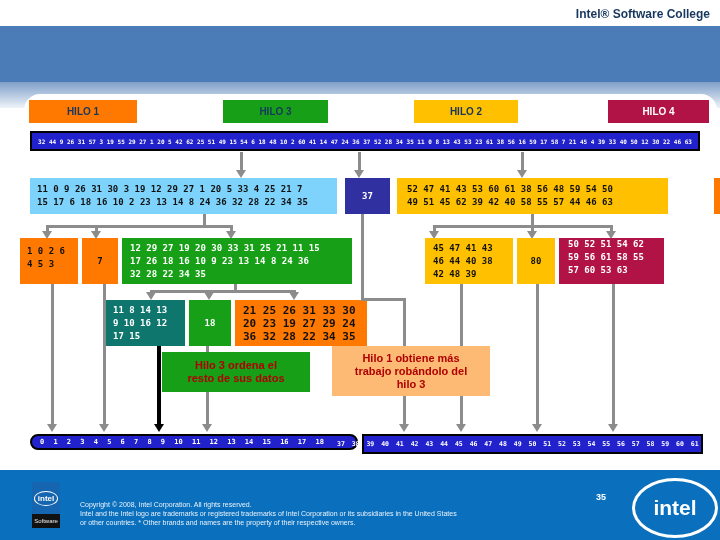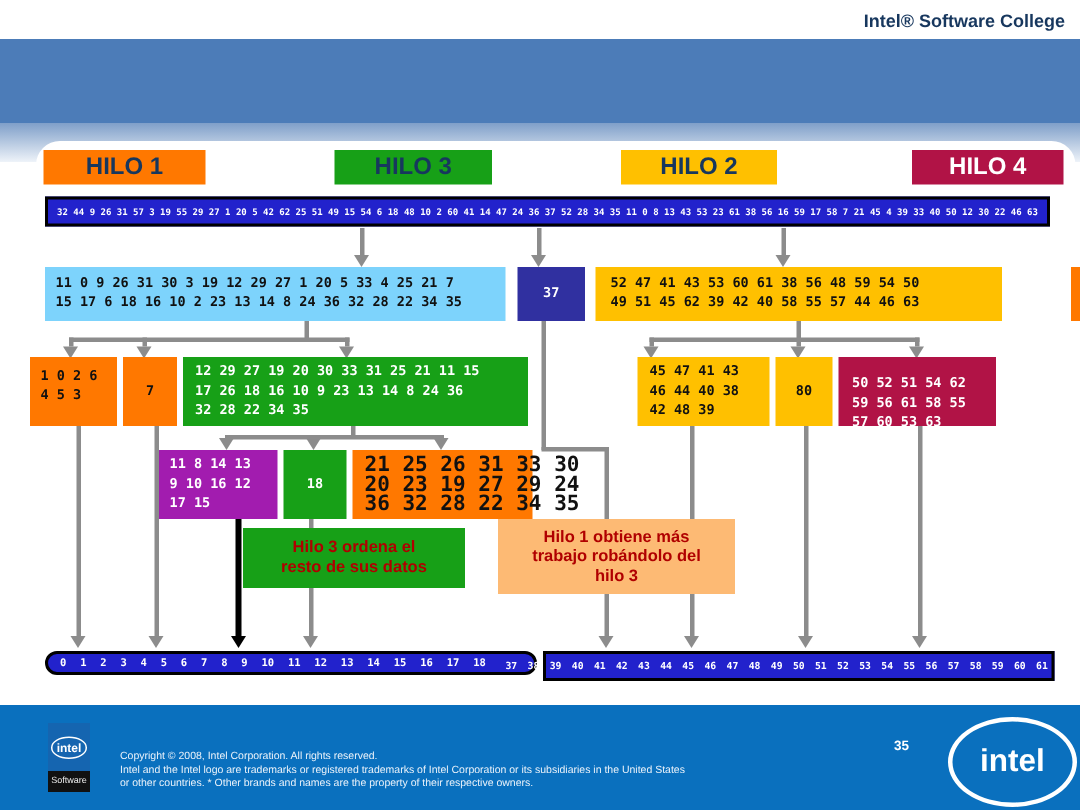--- a/index.html
+++ b/index.html
@@ -11,21 +11,21 @@
   .dataline{white-space:nowrap;}
   .vline{position:absolute;width:3px;background:#8c8c8c;z-index:2;}
   .hline{position:absolute;height:3px;background:#8c8c8c;z-index:2;}
   .ahead{position:absolute;width:0;height:0;border-left:5px solid transparent;
          border-right:5px solid transparent;border-top:8px solid #8c8c8c;z-index:2;}
   .blackline{background:#000;}
   .blackhead{border-top-color:#000;}
   .bluebar{position:absolute;background:#2222cc;border:2px solid #000;box-sizing:border-box;
            color:#fff;display:flex;align-items:center;justify-content:center;z-index:2;}
   .threadlabel{position:absolute;height:23px;display:flex;align-items:center;justify-content:center;
-           font-weight:bold;font-size:16px;z-index:2;}
+           font-weight:bold;font-size:10px;z-index:2;}
   .callout{position:absolute;z-index:4;color:#b00000;font-weight:bold;font-size:11px;
            line-height:13px;text-align:center;display:flex;flex-direction:column;justify-content:center;}
 </style>
 </head>
 <body>
 
 <div id="slide">
 
   <div class="abs" style="top:7px;right:10px;font-size:12px;font-weight:bold;color:#17375e;">Intel® Software College</div>
 
@@ -102,44 +102,44 @@
     <div class="dataline">32 28 22 34 35</div>
   </div>
   <div class="box numfont" style="left:425px;top:238px;width:88px;height:46px;background:#ffc000;color:#111;font-size:9px;line-height:13px;padding:4px 0 0 8px;z-index:2;">
     <div class="dataline">45 47 41 43</div>
     <div class="dataline">46 44 40 38</div>
     <div class="dataline">42 48 39</div>
   </div>
   <div class="box numfont" style="left:517px;top:238px;width:38px;height:46px;background:#ffc000;color:#111;font-size:9px;display:flex;align-items:center;justify-content:center;z-index:2;">
     <span>80</span>
   </div>
-  <div class="box numfont" style="left:559px;top:238px;width:105px;height:46px;background:#b11346;color:#fff;font-size:9px;line-height:13px;padding:12px 0 0 9px;z-index:2;">
+  <div class="box numfont" style="left:559px;top:238px;width:105px;height:46px;background:#b11346;color:#fff;font-size:9px;line-height:13px;padding:0 0 0 9px;z-index:2;">
     <div class="dataline">50 52 51 54 62</div>
     <div class="dataline">59 56 61 58 55</div>
     <div class="dataline">57 60 53 63</div>
   </div>
 
   <div class="vline" style="left:234px;top:284px;height:8px;"></div>
   <div class="hline" style="left:150px;top:290px;width:146px;"></div>
   <div class="vline" style="left:150px;top:290px;height:3px;"></div>
   <div class="ahead" style="left:146px;top:292px;"></div>
   <div class="vline" style="left:208px;top:290px;height:3px;"></div>
   <div class="ahead" style="left:204px;top:292px;"></div>
   <div class="vline" style="left:293px;top:290px;height:3px;"></div>
   <div class="ahead" style="left:289px;top:292px;"></div>
 
-  <div class="box numfont" style="left:105px;top:300px;width:80px;height:46px;background:#a21caf;color:#fff;font-size:9px;line-height:13px;padding:4px 0 0 8px;z-index:2;">
+  <div class="box numfont" style="left:105px;top:300px;width:80px;height:46px;background:#0f766e;color:#fff;font-size:9px;line-height:13px;padding:4px 0 0 8px;z-index:2;">
     <div class="dataline">11 8 14 13</div>
     <div class="dataline">9 10 16 12</div>
     <div class="dataline">17 15</div>
   </div>
   <div class="box numfont" style="left:189px;top:300px;width:42px;height:46px;background:#17a017;color:#fff;font-size:9px;display:flex;align-items:center;justify-content:center;z-index:2;">
     <span>18</span>
   </div>
-  <div class="box numfont" style="left:235px;top:300px;width:120px;height:46px;background:#ff7800;color:#111;font-size:14px;line-height:13px;padding:4px 0 0 8px;z-index:2;">
+  <div class="box numfont" style="left:235px;top:300px;width:132px;height:46px;background:#ff7800;color:#111;font-size:11px;line-height:13px;padding:4px 0 0 8px;z-index:2;">
     <div class="dataline">21 25 26 31 33 30</div>
     <div class="dataline">20 23 19 27 29 24</div>
     <div class="dataline">36 32 28 22 34 35</div>
   </div>
 
   <div class="vline" style="left:51px;top:284px;height:140px;"></div>
   <div class="ahead" style="left:47px;top:424px;"></div>
   <div class="vline" style="left:103px;top:284px;height:140px;"></div>
   <div class="ahead" style="left:99px;top:424px;"></div>
   <div class="vline blackline" style="left:157px;top:346px;height:78px;width:4px;"></div>

